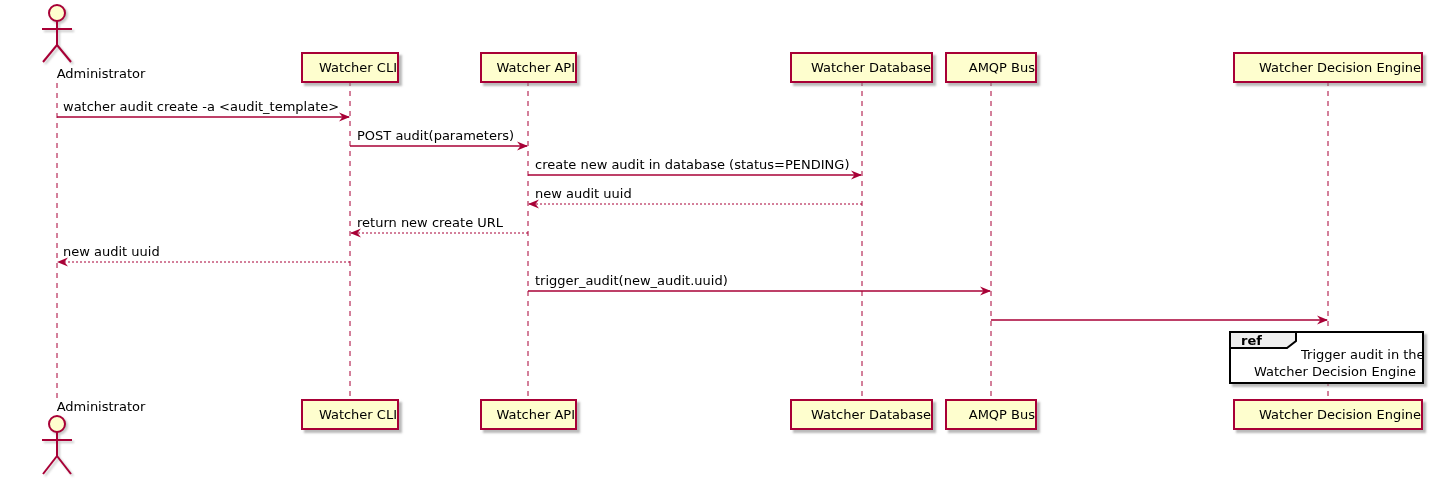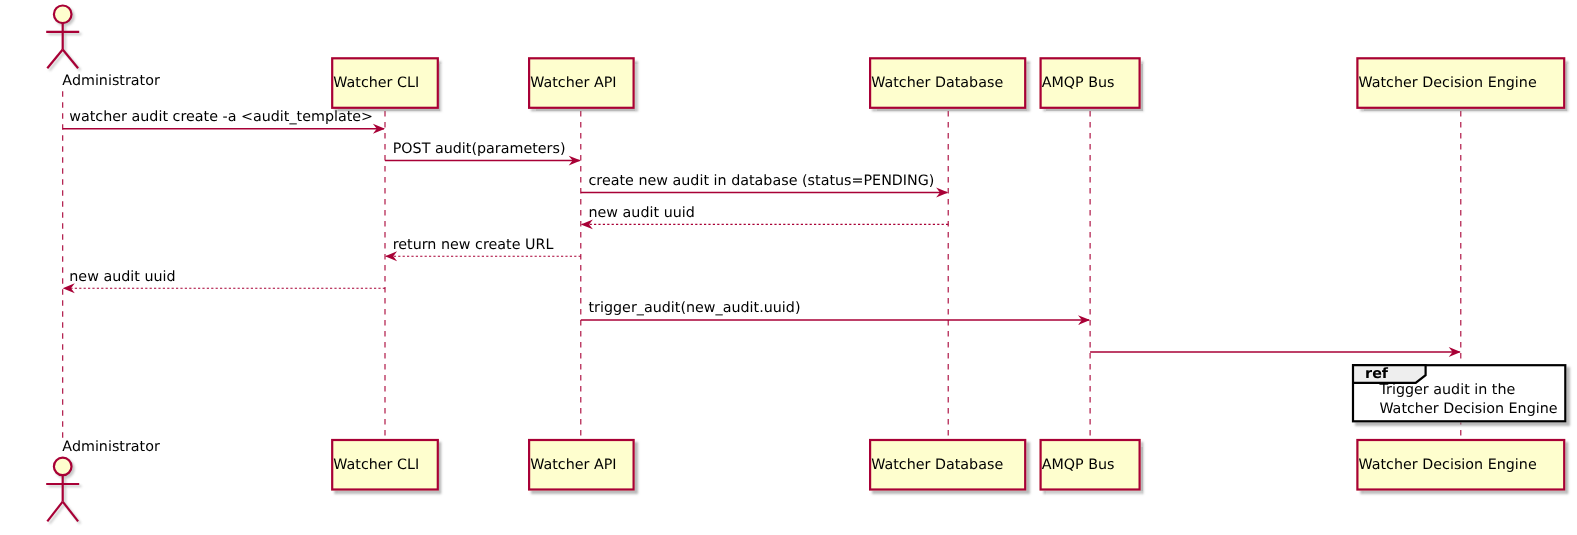--- a/index.html
+++ b/index.html
@@ -8,36 +8,36 @@
     font-family:"DejaVu Sans","Liberation Sans",sans-serif;color:#000;overflow:hidden;
   }
   svg.layer{position:absolute;left:0;top:0;}
   .lifeline{stroke:#A80036;stroke-width:1;stroke-dasharray:5,5;fill:none;}
   .msgline{stroke:#A80036;stroke-width:1.4;fill:none;}
   .msgline.dashed{stroke-width:1;stroke-dasharray:2,2;}
   .arrowhead{fill:#A80036;stroke:none;}
   .actor-shape{stroke:#A80036;stroke-width:2;fill:none;filter:drop-shadow(2px 2px 1px rgba(130,130,130,0.45));}
   .actor-head{fill:#FEFECE;}
   .pbox{
-    position:absolute;height:47px;background:#FEFECE;border:2px solid #A80036;
-    box-sizing:border-box;display:flex;align-items:center;justify-content:flex-start;
+    position:absolute;height:31px;background:#FEFECE;border:2px solid #A80036;
+    box-sizing:border-box;display:flex;align-items:center;justify-content:flex-end;
     font-size:13px;white-space:nowrap;box-shadow:3px 3px 2px rgba(130,130,130,0.55);
   }
   .msg{position:absolute;font-size:13px;height:15px;line-height:15px;white-space:nowrap;}
   .actor-label{position:absolute;left:6px;width:102px;text-align:center;font-size:13px;height:15px;line-height:15px;margin-left:44px;}
   .refbox{
     position:absolute;left:1229px;top:331px;width:195px;height:53px;background:#ffffff;
     border:2px solid #000;box-sizing:border-box;box-shadow:3px 3px 2px rgba(130,130,130,0.55);text-decoration:underline;
   }
   .reftag{position:absolute;left:-2px;top:-2px;width:70px;height:19px;}
   .reftag-label{
     position:absolute;left:10px;top:0px;font-size:13px;font-weight:bold;height:15px;line-height:15px;
   }
   .refline{position:absolute;left:23px;font-size:13px;height:16px;line-height:16px;white-space:nowrap;}
-  .refline.l1{top:14px;}
+  .refline.l1{top:14px;margin-left:47px;}
   .refline.l2{top:31px;}
 </style>
 </head>
 <body>
 
 <div class="canvas">
 
   <svg class="layer" width="1434" height="486" viewBox="0 0 1434 486">
 
     <line class="lifeline" x1="57" y1="83" x2="57" y2="399"></line>

